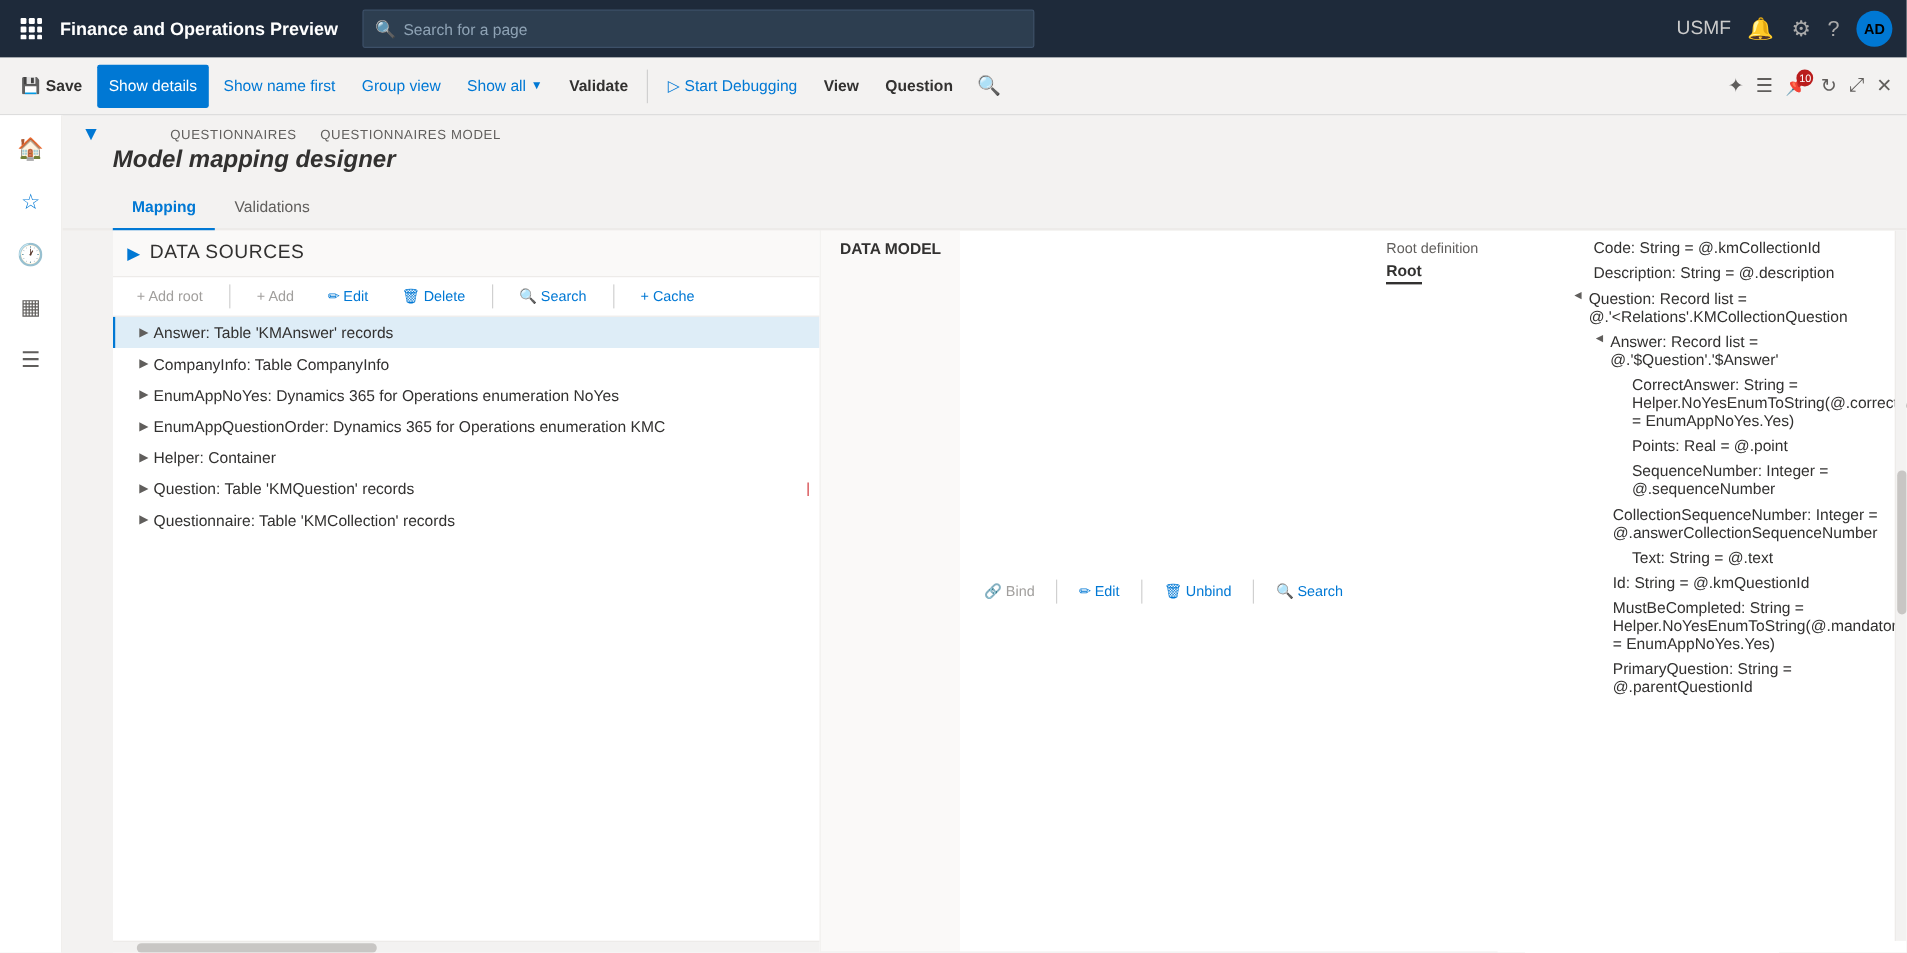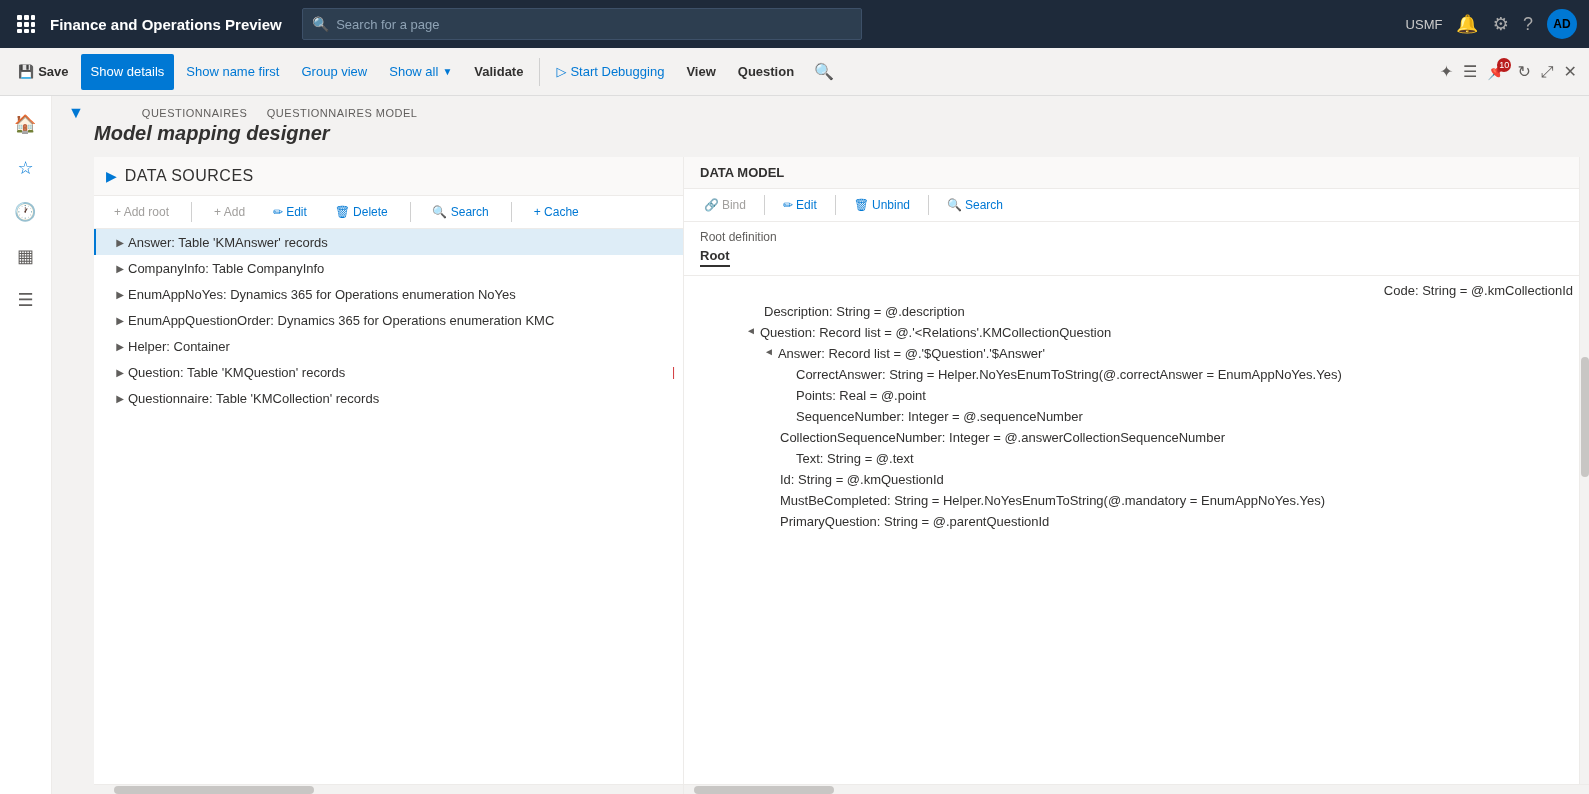--- a/index.html
+++ b/index.html
@@ -26,21 +26,21 @@
       padding: 0 10px; height: 32px;
       border: 1px solid #3d5068;
     }
     .top-nav-search input {
       background: transparent; border: none; outline: none; color: #ccc; font-size: 13px; width: 100%;
     }
     .top-nav-search input::placeholder { color: #8fa3b5; }
     .top-nav-right {
       flex: 1; display: flex; align-items: center; justify-content: flex-end; gap: 14px;
     }
-    .top-nav-user { color: #ccc; font-size: 13px; }
+    .top-nav-user { color: #ccc; font-size: 16px; }
     .nav-icon { color: #aaa; font-size: 18px; cursor: pointer; }
     .avatar {
       width: 30px; height: 30px; border-radius: 50%; background: #0078d4;
       display: flex; align-items: center; justify-content: center;
       color: #000000; font-size: 12px; font-weight: 700;
     }
 
     
     .toolbar {
       background: #f3f2f1;
@@ -123,21 +123,21 @@
     }
     .tree-item.selected { background: #deedf7; border-left-color: #0078d4; }
     .tree-item-toggle { width: 16px; height: 16px; display: flex; align-items: center; justify-content: center; color: #605e5c; font-size: 10px; flex-shrink: 0; }
     .tree-item-label { flex: 1; }
     .tree-item-badge { color: #d13438; font-size: 12px; margin-left: 4px; }
 
     .scroll-bar-h { height: 10px; background: #f3f2f1; border-top: 1px solid #edebe9; position: relative; }
     .scroll-thumb { height: 8px; background: #c8c6c4; border-radius: 4px; position: absolute; top: 1px; left: 20px; width: 200px; }
 
     
-    .right-pane { flex: 1; background: white; display: flex; flex-direction: column; overflow: hidden; }
+    .right-pane { flex: 1; background: white; display: flex; flex-direction: row; overflow: hidden; }
     .right-pane-header {
       padding: 8px 16px; font-size: 13px; font-weight: 700; color: #323130;
       border-bottom: 1px solid #edebe9; background: #faf9f8;
     }
     .right-pane-toolbar {
       display: flex; align-items: center; padding: 6px 12px; gap: 8px;
       border-bottom: 1px solid #edebe9;
     }
     .right-pane-btn {
       padding: 3px 8px; border: none; background: transparent; cursor: pointer;
@@ -250,20 +250,24 @@
     <div style="display:flex;align-items:center;padding:8px 16px 0;">
       <span style="color:#0078d4;font-size:16px;margin-right:10px;cursor:pointer;">▼</span>
       <div class="breadcrumb" style="padding:0;margin-left:44px;">
         <span>QUESTIONNAIRES</span>
         <span> </span>
         <span>QUESTIONNAIRES MODEL</span>
       </div>
     </div>
     <div class="page-title" style="padding-left:42px;font-style:italic;">Model mapping designer</div>
 
+    <div class="tabs" style="padding-left:42px;">
+      <div class="tab active">Mapping</div>
+      <div class="tab">Validations</div>
+    </div>
 
     <div class="split-pane" style="margin-left:42px;">
 
       <div class="left-pane">
         <div class="pane-header">
           <span class="pane-header-toggle">▶</span>
           <span class="pane-header-title">DATA SOURCES</span>
         </div>
         <div class="pane-toolbar">
           <button class="pane-btn disabled">
@@ -352,21 +356,21 @@
             <span> Search</span>
           </button>
         </div>
         <div class="root-def">
           <div style="color:#605e5c;font-size:12px;">Root definition</div>
           <div class="root-label">Root</div>
         </div>
 
         <div class="model-tree">
 
-          <div class="model-item" style="padding-left:80px;justify-content:flex-end;">
+          <div class="model-item" style="padding-left:80px;">
             <span>Code: String = @.kmCollectionId</span>
           </div>
 
           <div class="model-item" style="padding-left:80px;">
             <span>Description: String = @.description</span>
           </div>
 
           <div class="model-item" style="padding-left:62px;">
             <span class="model-arrow">◄</span>
             <span>Question: Record list = @.'&lt;Relations'.KMCollectionQuestion</span>

